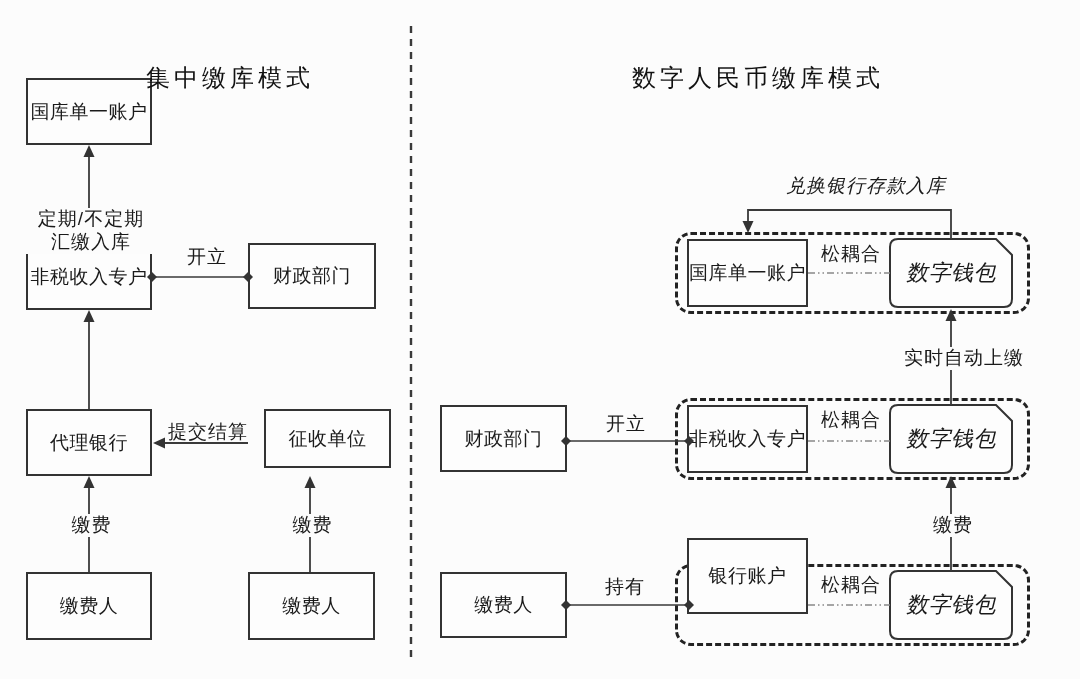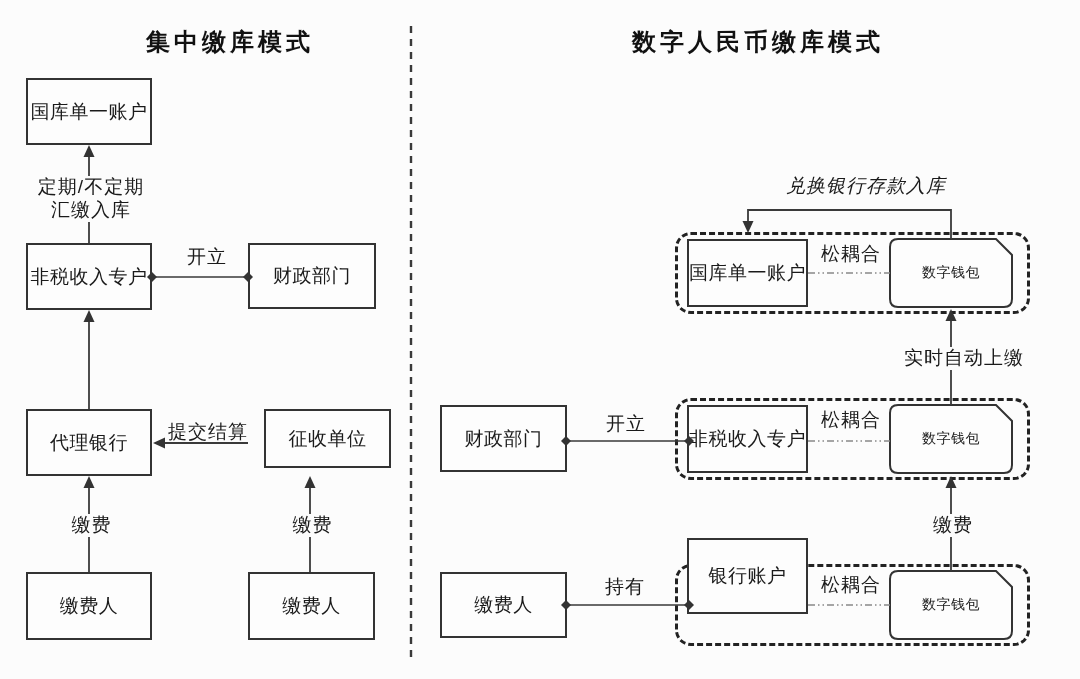--- a/index.html
+++ b/index.html
@@ -3,41 +3,41 @@
 <meta charset="utf-8">
 <style>
   html,body{margin:0;padding:0;background:#e8e8e8;}
   .canvas{
     position:relative;width:1080px;height:679px;margin:0 auto;
     background:#fcfcfc;overflow:hidden;
     font-family:"Liberation Sans", sans-serif;color:#1a1a1a;
   }
   .abs{position:absolute;}
   .panel-title{
-    font-size:24px;font-weight:bold;letter-spacing:4px;
-    text-align:center;color:#111;
+    font-size:24px;font-weight:normal;letter-spacing:4px;
+    text-align:center;color:#111;margin-top:36px;
   }
   .box{
     position:absolute;display:flex;align-items:center;justify-content:center;
     border:2px solid #333;background:#fdfdfd;
     font-size:19px;letter-spacing:0.5px;text-align:right;box-sizing:border-box;
   }
   .container-dashed{
     position:absolute;border:3px dashed #222;border-radius:16px;
     box-sizing:border-box;background:transparent;
   }
   .flow-label{
     position:absolute;font-size:19px;letter-spacing:1px;text-align:center;
     line-height:1.2;color:#1a1a1a;
   }
   .bg-white{background:#fcfcfc;padding:0 2px;}
-  .pre{white-space:pre-line;}
+  .pre{white-space:pre-line;margin-top:32px;}
   .wallet-text{
     position:absolute;display:flex;align-items:center;justify-content:center;
-    font-size:14px;letter-spacing:0.5px;
+    font-size:22px;letter-spacing:0.5px;font-style:italic;
   }
   svg.layer{position:absolute;left:0;top:0;pointer-events:none;}
 </style>
 </head>
 <body>
 
 <div class="canvas">
 
   <div class="container-dashed" style="left:675px;top:232px;width:355px;height:82px;"></div>
   <div class="container-dashed" style="left:675px;top:398px;width:355px;height:82px;"></div>

